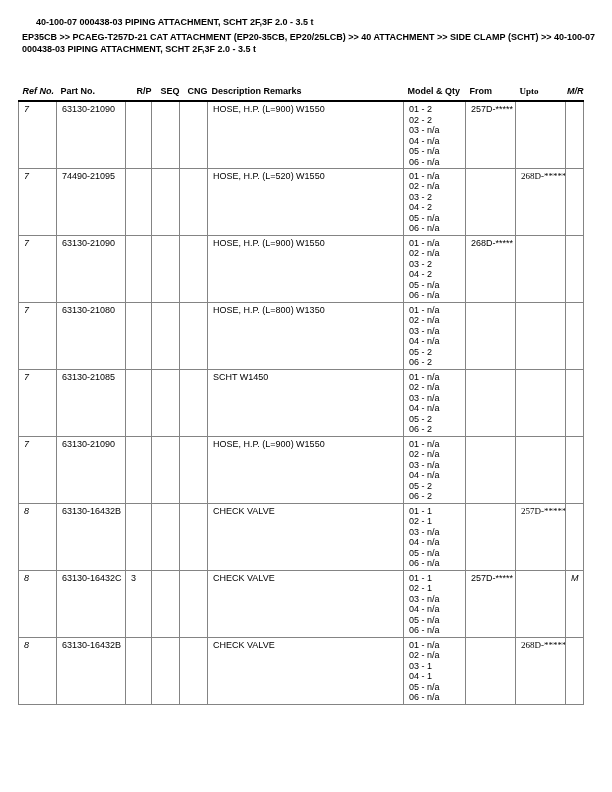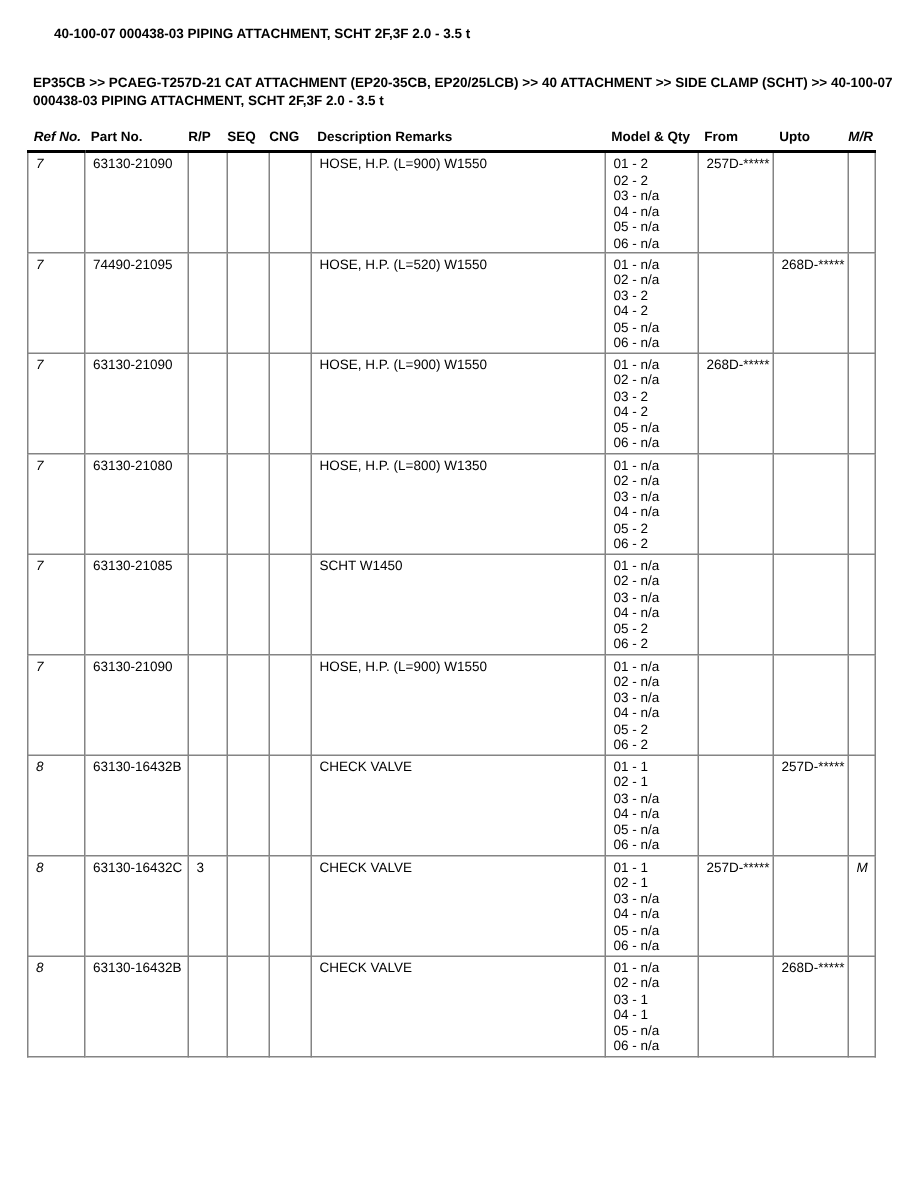--- a/index.html
+++ b/index.html
@@ -10,59 +10,59 @@
     font-family: "Liberation Sans", sans-serif;
     color: #000000;
     overflow: hidden;
   }
   .doc-title {
     position: absolute; left: 36px; top: 17px;
     font-size: 9px; font-weight: bold; line-height: 11px;
     white-space: nowrap;
   }
   .breadcrumb {
-    position: absolute; left: 22px; top: 50px; width: 574px;
+    position: absolute; left: 22px; top: 32px; width: 574px;
     font-size: 9px; font-weight: bold; line-height: 11.5px;
   }
   table.parts {
     position: absolute; left: 18px; top: 84px;
     width: 565px;
     border-collapse: collapse;
     table-layout: fixed;
   }
   table.parts th {
     border: none;
     border-bottom: 2px solid #000000;
     font-size: 9px; font-weight: bold;
     text-align: left; vertical-align: bottom;
     padding: 0 0 4px 4px;
     height: 17px;
     white-space: nowrap; overflow: visible;
   }
-  table.parts th.center { text-align: left; padding-left: 0; padding-right: 0; }
+  table.parts th.center { text-align: right; padding-left: 0; padding-right: 0; }
   table.parts td {
     border: 1px solid #848484;
     font-size: 9px; line-height: 10.5px;
     vertical-align: top;
     padding: 2px 1px 0 5px;
     overflow: hidden;
     white-space: nowrap;
   }
   table.parts tbody tr { height: 67px; }
   .qty-line { white-space: nowrap; }
   
   .col-ref_no      { width: 38px; font-style: italic; }
   .col-part_no     { width: 69px; }
   .col-rp          { width: 26px; }
   .col-seq         { width: 28px; }
   .col-cng         { width: 28px; }
   .col-description { width: 196px; }
   .col-model_qty   { width: 62px; }
   .col-from        { width: 50px; }
-  .col-upto        { width: 50px; }
+  .col-upto        { width: 50px; font-family: Liberation Serif, serif; }
   .col-mr          { width: 18px; font-style: italic; }
 </style>
 </head>
 <body>
 
 <div class="doc-title">40-100-07 000438-03 PIPING ATTACHMENT, SCHT 2F,3F 2.0 - 3.5 t</div>
 
 <div class="breadcrumb">EP35CB &gt;&gt; PCAEG-T257D-21 CAT ATTACHMENT (EP20-35CB, EP20/25LCB) &gt;&gt; 40 ATTACHMENT &gt;&gt; SIDE CLAMP (SCHT) &gt;&gt; 40-100-07 000438-03 PIPING ATTACHMENT, SCHT 2F,3F 2.0 - 3.5 t</div>
 
 <table class="parts">

